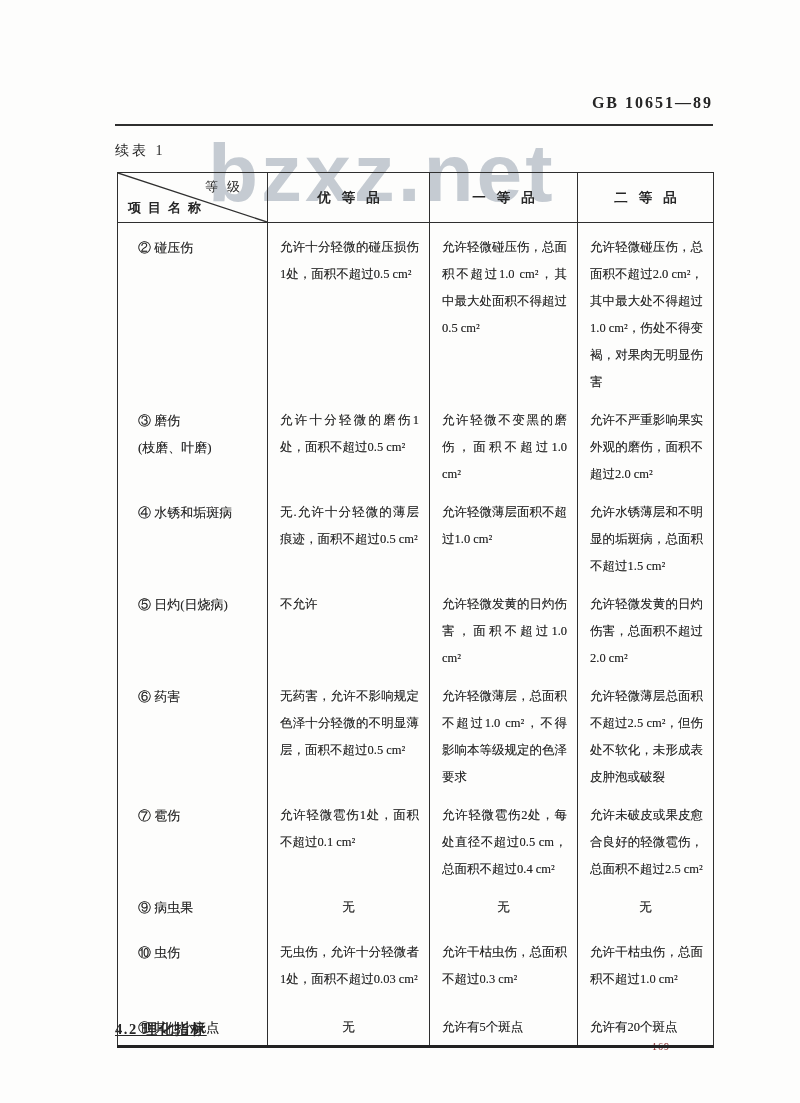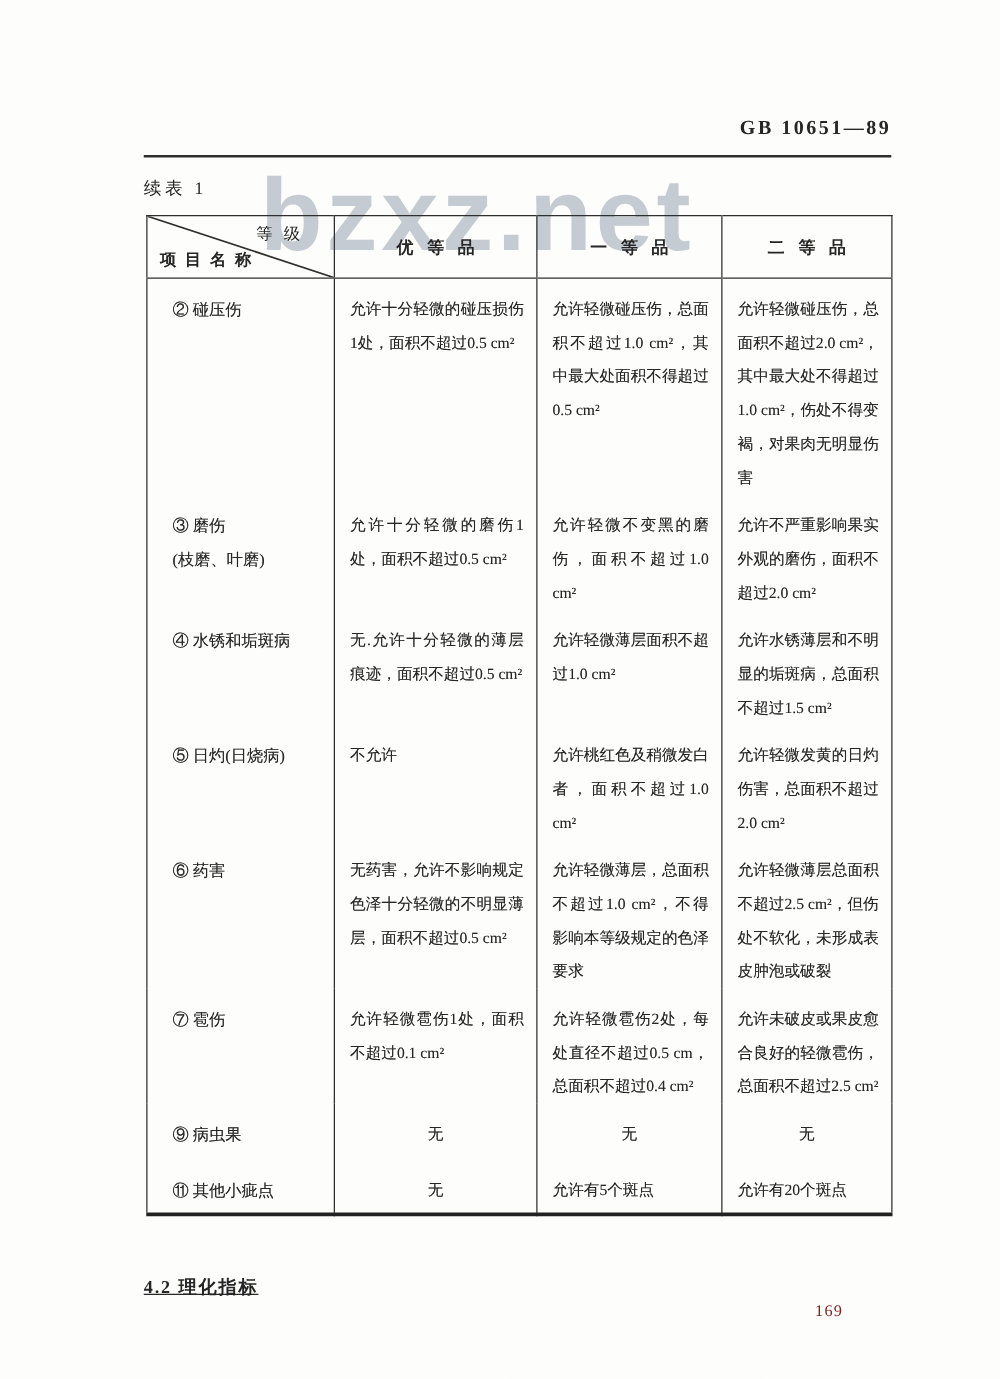--- a/index.html
+++ b/index.html
@@ -73,21 +73,21 @@
     padding-left:20px;text-align:left;white-space:pre-line;
     font-size:13px;
   }
   td.c{ text-align:center;padding-left:4px;padding-right:4px; }
   .section-heading{
     position:absolute;left:115px;top:1020px;
     font-weight:bold;font-size:14.5px;letter-spacing:1.5px;text-decoration:underline;
   }
   .page-num{
     position:absolute;left:652px;top:1041px;
-    font-size:13px;color:#7f1d1d;letter-spacing:1px;
+    font-size:10px;color:#7f1d1d;letter-spacing:1px;
   }
 </style>
 </head>
 <body>
 
 <div class="page">
 
   <div class="watermark">bzxz.net</div>
 
   <div class="doc-code">GB 10651—89</div>
@@ -131,41 +131,47 @@
       </tr>
       <tr style="height:85px">
         <td class="name">④ 水锈和垢斑病</td>
         <td>无.允许十分轻微的薄层痕迹，面积不超过0.5 cm²</td>
         <td>允许轻微薄层面积不超过1.0 cm²</td>
         <td>允许水锈薄层和不明显的垢斑病，总面积不超过1.5 cm²</td>
       </tr>
       <tr style="height:85px">
         <td class="name">⑤ 日灼(日烧病)</td>
         <td>不允许</td>
-        <td>允许桃红色及稍微发白者，面积不超过1.0 cm²</td>
+        <td>允许轻微发黄的日灼伤害，面积不超过1.0 cm²</td>
         <td>允许轻微发黄的日灼伤害，总面积不超过2.0 cm²</td>
       </tr>
       <tr style="height:90px">
         <td class="name">⑥ 药害</td>
         <td>无药害，允许不影响规定色泽十分轻微的不明显薄层，面积不超过0.5 cm²</td>
         <td>允许轻微薄层，总面积不超过1.0 cm²，不得影响本等级规定的色泽要求</td>
         <td>允许轻微薄层总面积不超过2.5 cm²，但伤处不软化，未形成表皮肿泡或破裂</td>
       </tr>
       <tr style="height:75px">
         <td class="name">⑦ 雹伤</td>
         <td>允许轻微雹伤1处，面积不超过0.1 cm²</td>
         <td>允许轻微雹伤2处，每处直径不超过0.5 cm，总面积不超过0.4 cm²</td>
         <td>允许未破皮或果皮愈合良好的轻微雹伤，总面积不超过2.5 cm²</td>
       </tr>
       <tr style="height:45px">
         <td class="name">⑨ 病虫果</td>
         <td class="c">无</td>
         <td class="c">无</td>
         <td class="c">无</td>
       </tr>
+      <tr style="height:75px">
+        <td class="name">⑩ 虫伤</td>
+        <td>无虫伤，允许十分轻微者1处，面积不超过0.03 cm²</td>
+        <td>允许干枯虫伤，总面积不超过0.3 cm²</td>
+        <td>允许干枯虫伤，总面积不超过1.0 cm²</td>
+      </tr>
       <tr style="height:43px">
         <td class="name">⑪ 其他小疵点</td>
         <td class="c">无</td>
         <td>允许有5个斑点</td>
         <td>允许有20个斑点</td>
       </tr>
     </tbody>
   </table>
 
   <div class="section-heading">4.2  理化指标</div>

